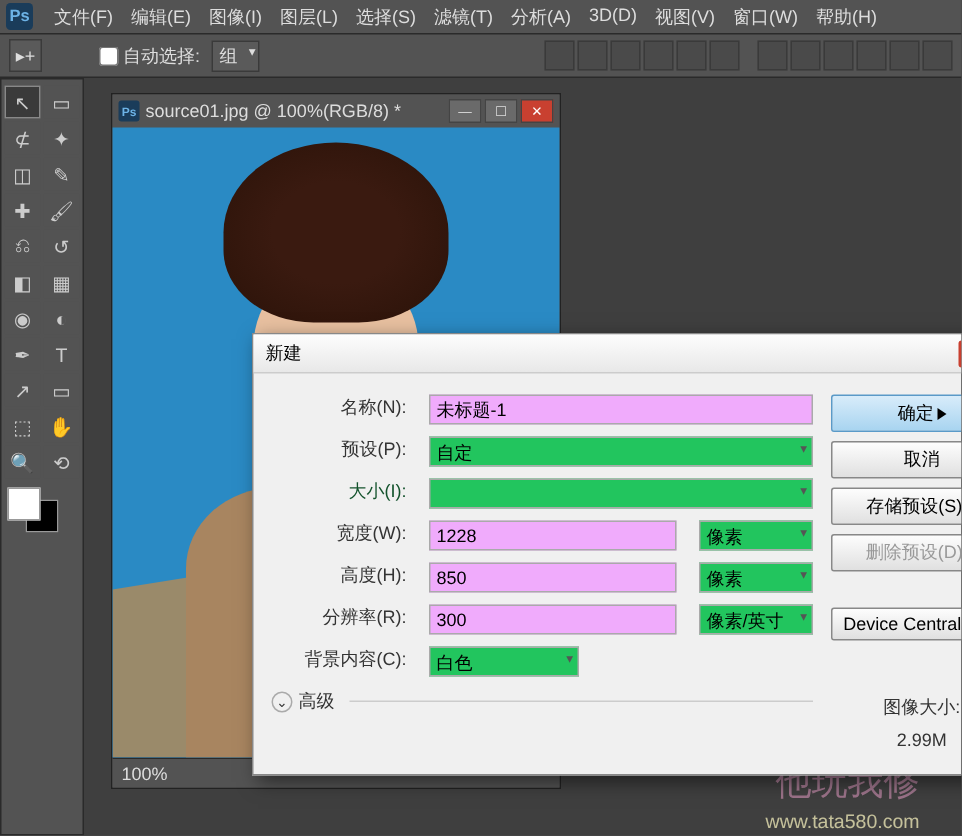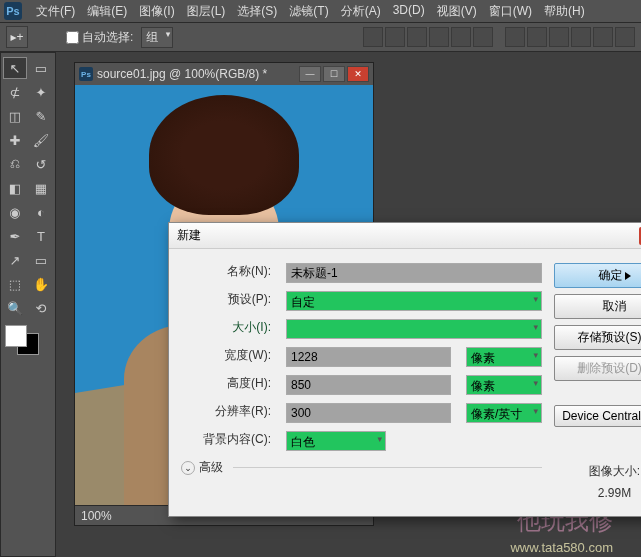--- a/index.html
+++ b/index.html
@@ -42,21 +42,21 @@
 .watermark { position: absolute; right: 28px; bottom: 20px; color: #f9a8d4; font-size: 24px; opacity: 0.5; pointer-events: none; font-family: cursive; }
 .watermark-url { position: absolute; right: 28px; bottom: 2px; color: #fef9c3; font-size: 13px; opacity: 0.7; }
 
 .dialog { position: absolute; left: 112px; top: 170px; width: 520px; background: #f0f0f0; border: 1px solid #888; box-shadow: 4px 4px 12px rgba(0,0,0,0.5); }
 .dlg-title { height: 26px; background: linear-gradient(#fdfdfd, #e8e8e8); border-bottom: 1px solid #ccc; display: flex; align-items: center; padding: 0 8px; }
 .dlg-close { margin-left: auto; width: 40px; height: 18px; background: #c94030; color: #fff; display: flex; align-items: center; justify-content: center; border-radius: 2px; cursor: pointer; }
 .dlg-body { padding: 14px 12px 16px; display: flex; gap: 12px; }
 .dlg-form { flex: 1; }
 .frow { display: flex; align-items: flex-start; margin-bottom: 8px; gap: 15px; }
 .flab { width: 90px; text-align: right; color: #333; }
-.finput { flex: 1; border: 1px solid #aaa; padding: 2px 4px; background: #a3a3a3; height: 20px; }
+.finput { flex: 1; border: 1px solid #aaa; padding: 2px 4px; background: #f0abfc; height: 20px; }
 .finput.short { flex: 0 0 100px; }
 .fsel { border: 1px solid #aaa; background: #22c55e; padding: 2px 4px; height: 20px; position: relative; padding-right: 16px; }
 .fsel::after { content: "▾"; position: absolute; right: 3px; font-size: 9px; color: #555; }
 .fsel.wide { flex: 1; }
 .fsel.unit { width: 76px; }
 .dlg-side { width: 130px; display: flex; flex-direction: column; gap: 6px; }
 .dbtn { border: 1px solid #888; background: linear-gradient(#fdfdfd, #e0e0e0); padding: 3px 0; text-align: center; cursor: pointer; border-radius: 2px; }
 .dbtn.primary { background: linear-gradient(#d8ecfa, #a8d4f0); border-color: #5a9ac8; }
 .dbtn.disabled { color: #999; }
 .cursor-arrow { display: inline-block; width: 0; height: 0; border-left: 6px solid #000; border-top: 4px solid transparent; border-bottom: 4px solid transparent; margin-left: 2px; vertical-align: middle; }

